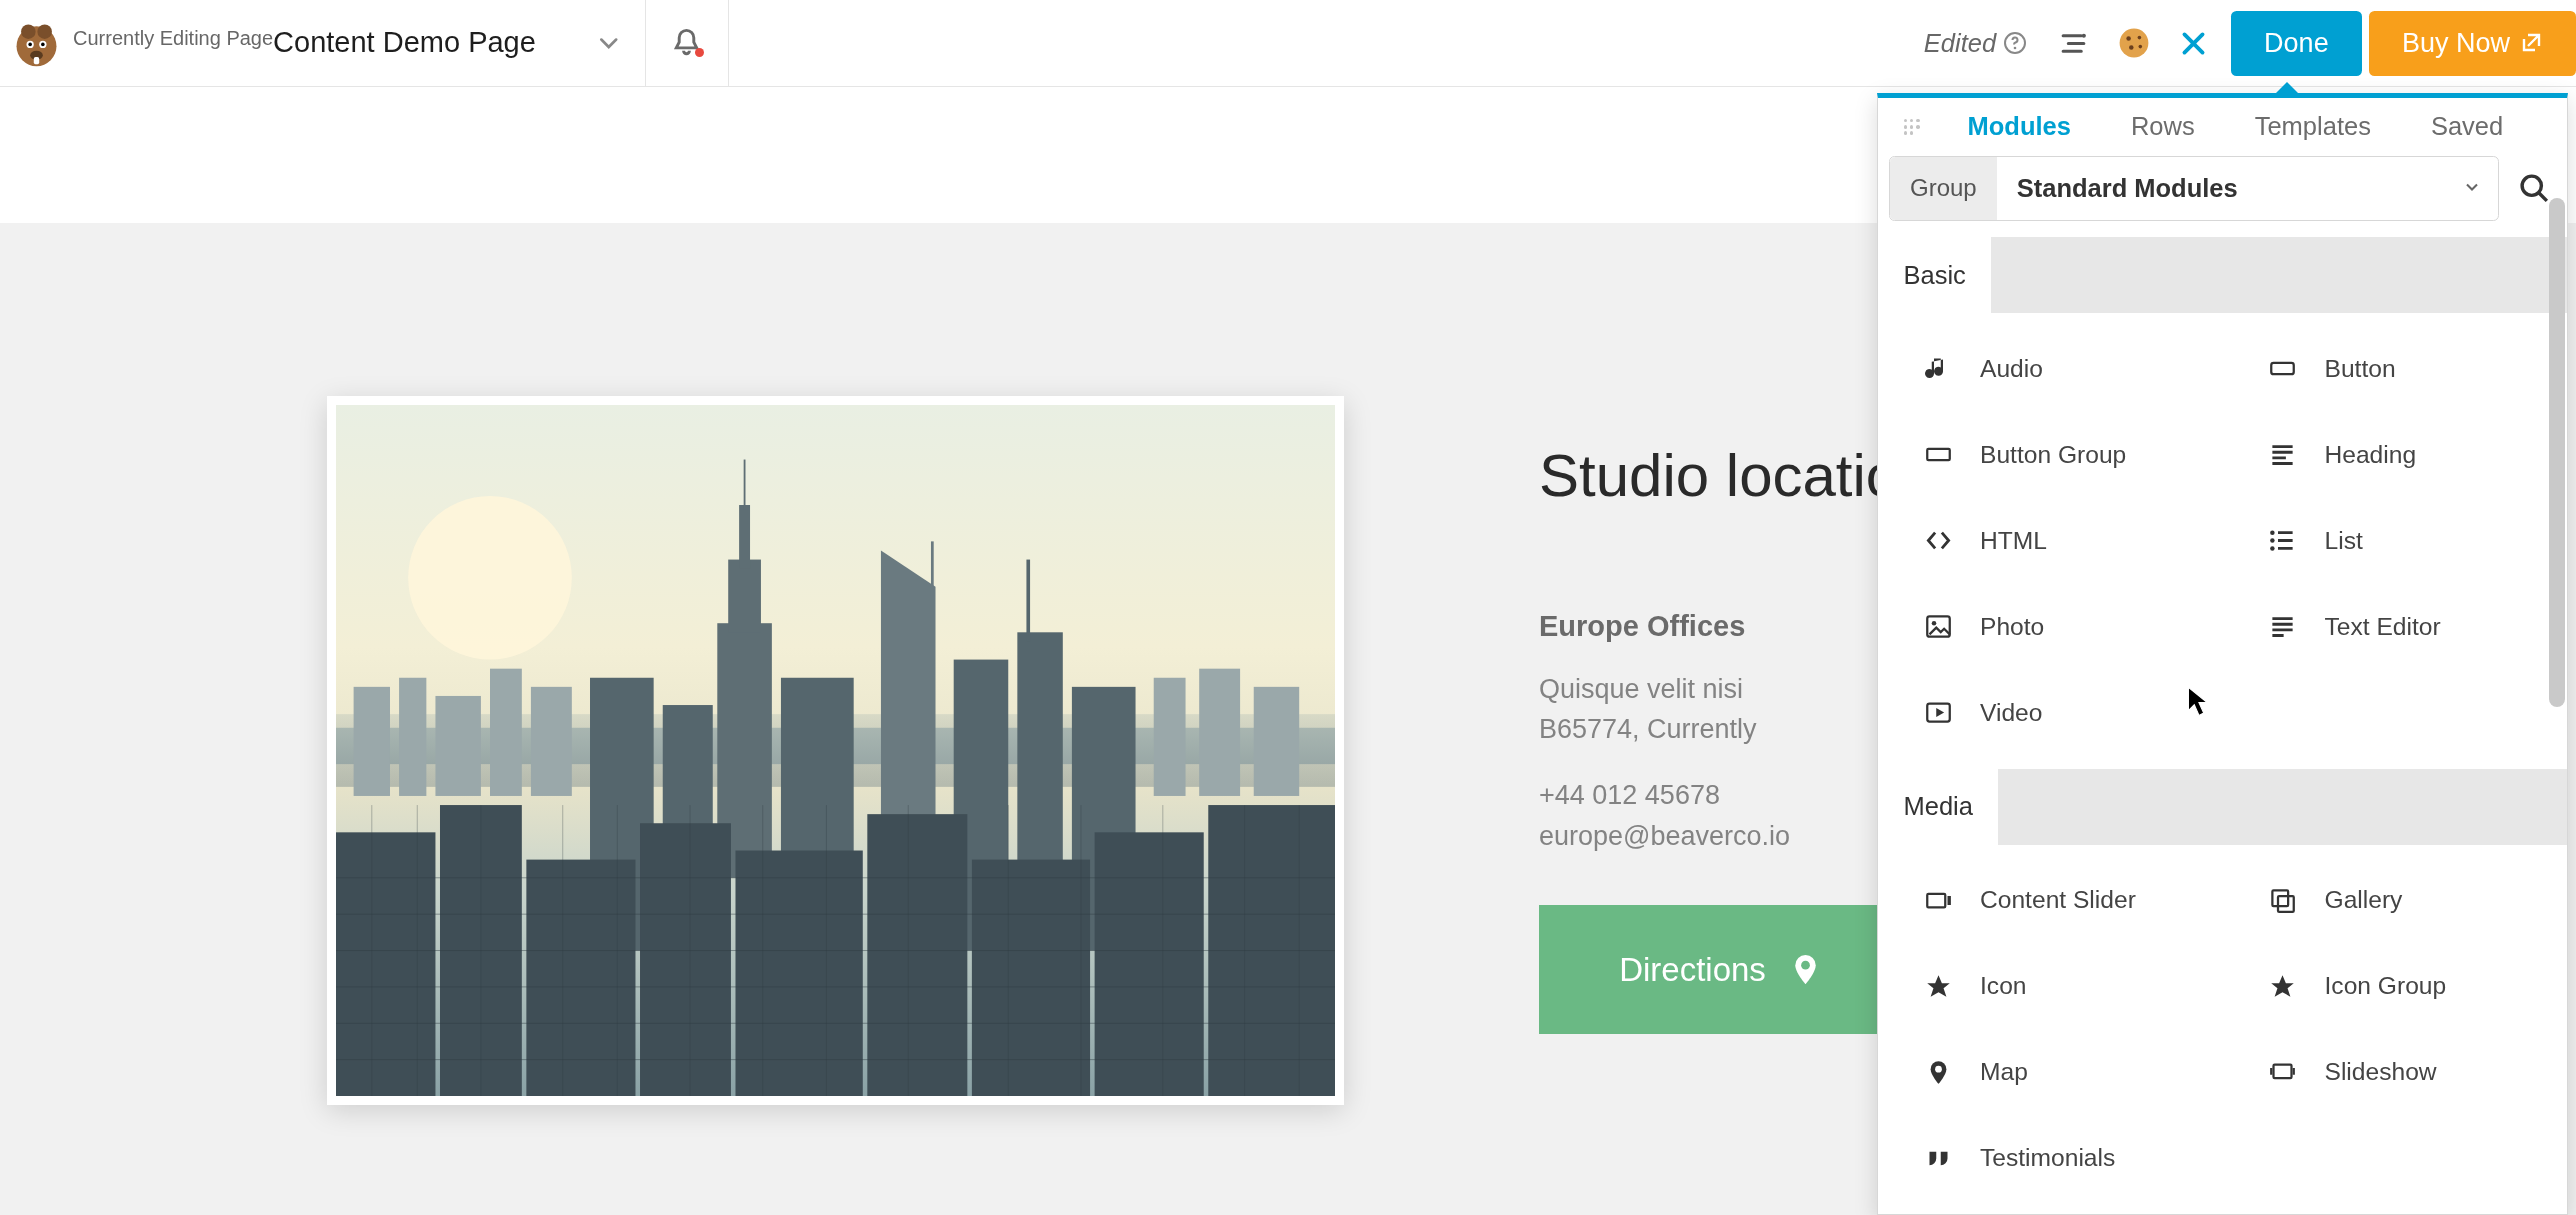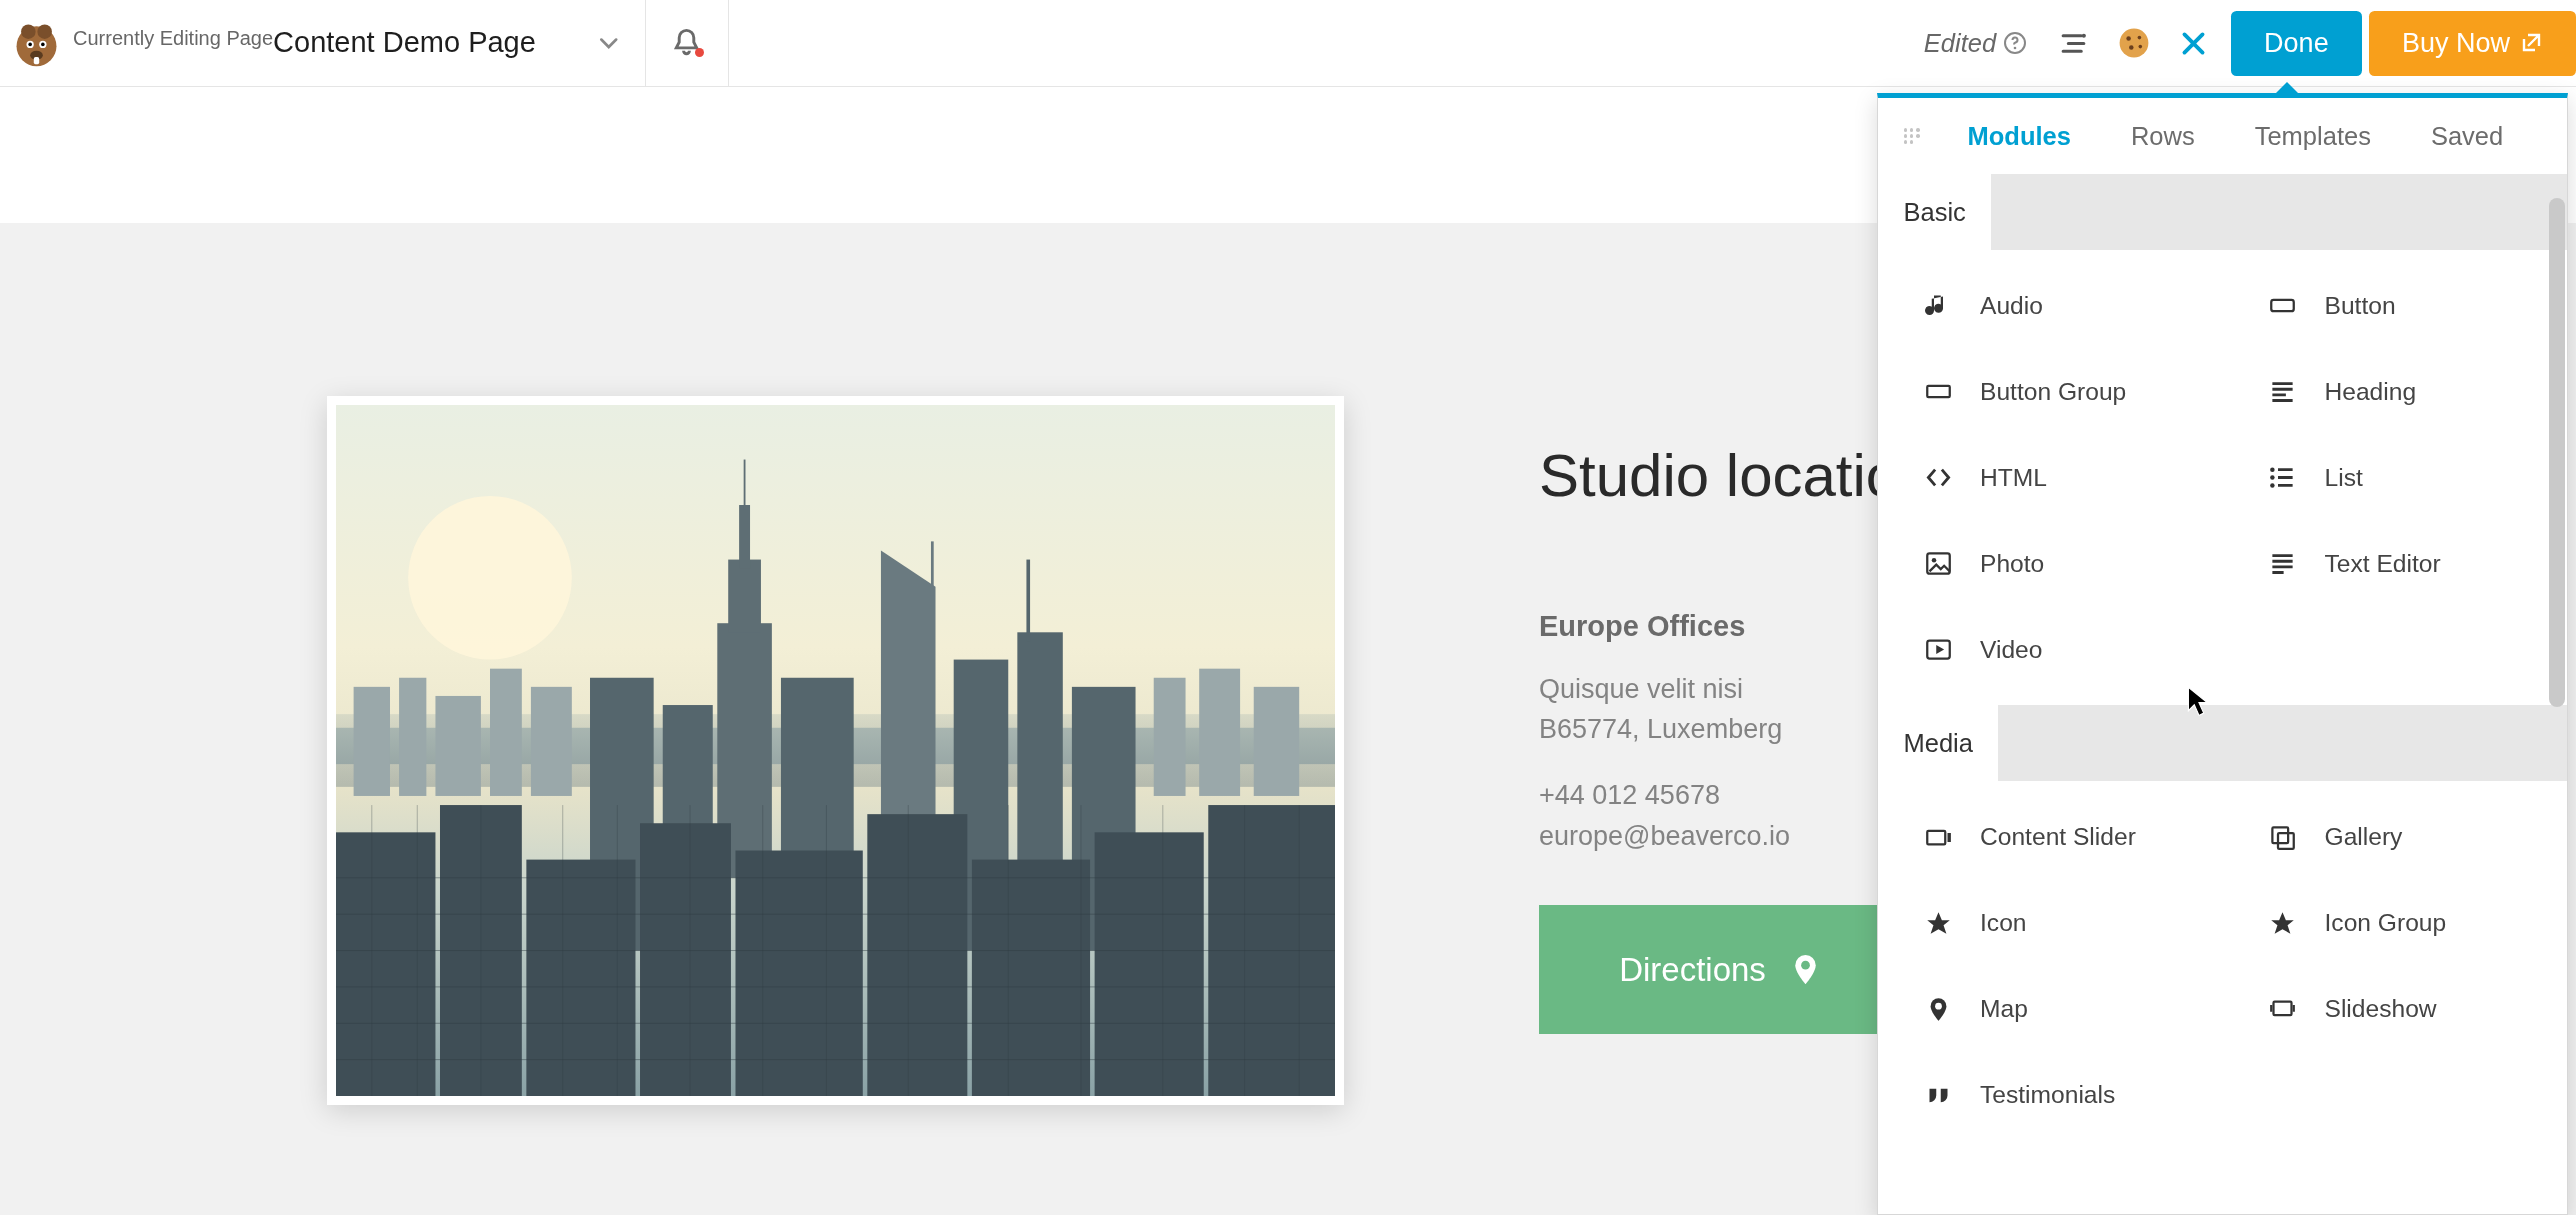--- a/index.html
+++ b/index.html
@@ -316,21 +316,21 @@
         <path d="M40 440v320M90 440v320M160 440v320M250 440v320M310 440v320M390 440v320M470 440v320M540 440v320M630 440v320M740 440v320M820 440v320M910 440v320M1000 440v320M1060 440v320"></path>
       </g>
     </svg>
   </div>
 
   <div class="studio">
     <h1>Studio location</h1>
     <div class="sub">Europe Offices</div>
     <div class="para">
       <span>Quisque velit nisi</span><br>
-      <span>B65774, Luxemberg</span>
+      <span>B65774, Currently</span>
     </div>
     <div class="para">
       <span>+44 012 45678</span><br>
       <span>europe@beaverco.io</span>
     </div>
     <div class="dir-btn">
       <span>Directions</span>
       <svg width="35" height="35" viewBox="0 0 24 24">
           <path d="M12 2a7 7 0 0 0-7 7c0 5 7 13 7 13s7-8 7-13a7 7 0 0 0-7-7z" fill="#fff"></path>
           <circle cx="12" cy="9" r="3" fill="#6ab984"></circle>
@@ -352,20 +352,37 @@
         <span></span>
         <span></span>
     </div>
     <div id="ptabs" style="display: flex; gap: 20px;">
         <div class="ptab active">Modules</div>
         <div class="ptab">Rows</div>
         <div class="ptab">Templates</div>
         <div class="ptab">Saved</div>
       </div>
   </div>
+  <div class="group-row">
+    <div class="group-select">
+      <div class="group-label">Group</div>
+      <div class="group-value">Standard Modules</div>
+      <div class="group-chev">
+        <svg width="20" height="20" viewBox="0 0 24 24">
+            <path d="M6 9l6 6 6-6" fill="none" stroke="#666" stroke-width="2.5"></path>
+          </svg>
+      </div>
+    </div>
+    <div class="search-btn">
+      <svg width="33" height="33" viewBox="0 0 24 24">
+          <circle cx="10" cy="10" r="7" fill="none" stroke="#333" stroke-width="2.5"></circle>
+          <path d="M15 15l6 6" stroke="#333" stroke-width="2.5"></path>
+        </svg>
+    </div>
+  </div>
 
   <div id="sections">
       <div class="section-header">
         <div class="sh-inner">Basic</div>
       </div>
       <div class="module-grid">
         <div class="module">
           <span class="micon">
             <svg width="27" height="27" viewBox="0 0 24 24">
               <use href="#i-music-note-icon"></use>

